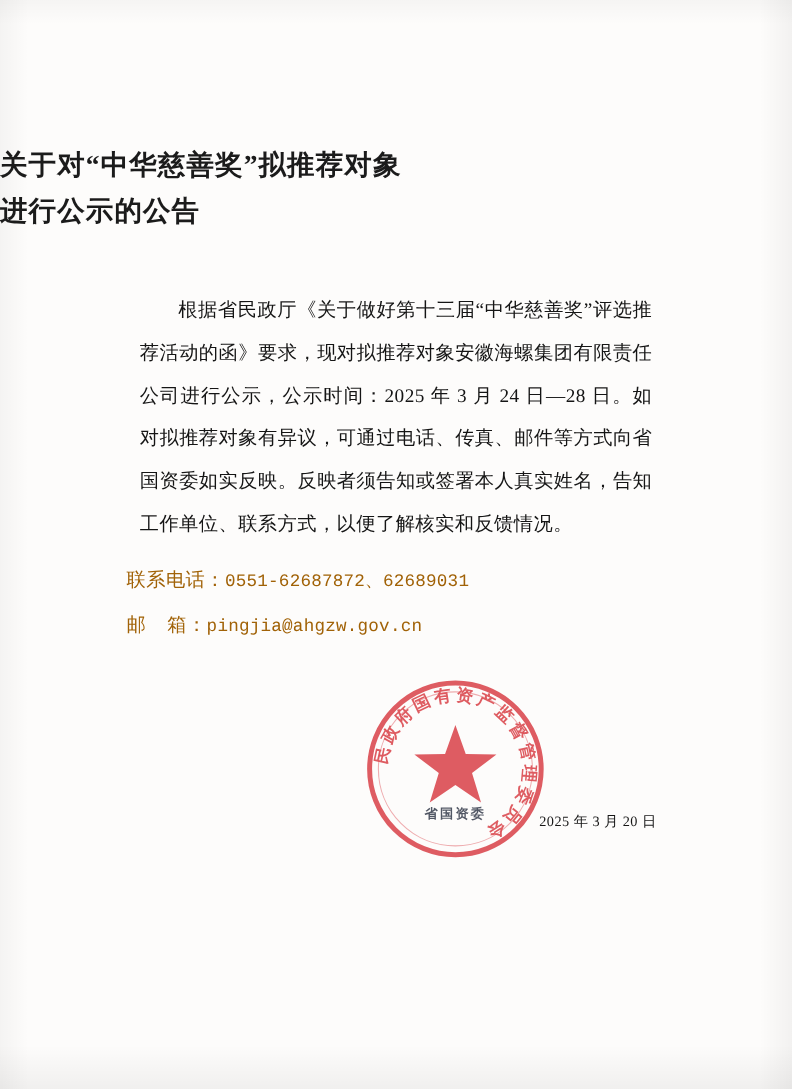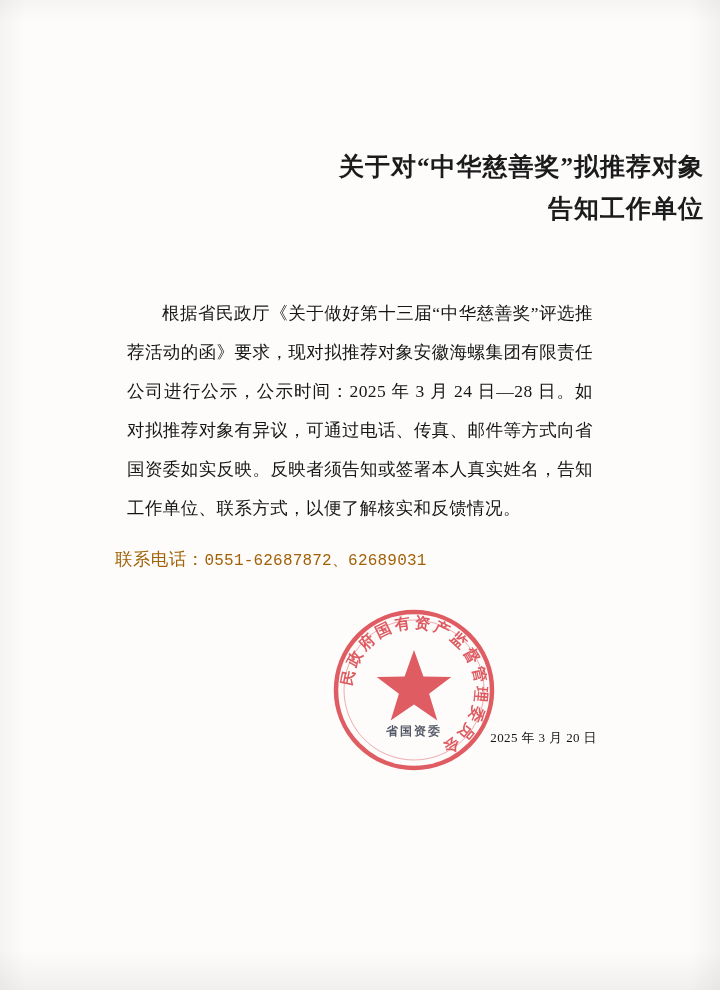--- a/index.html
+++ b/index.html
@@ -34,23 +34,23 @@
     pointer-events: none;
   }
   .doc-body {
     position: absolute;
     left: 0;
     top: 0;
     width: 720px;
     padding: 0;
   }
   .title {
-    margin: 16px;
+    margin: 0;
     padding-top: 130px;
-    text-align: right;
+    text-align: left;
     font-size: 25px;
     font-weight: bold;
     line-height: 42px;
     letter-spacing: 1px;
     color: #1b1b1b;
   }
   .title-line {
     display: block;
   }
   .content {
@@ -125,28 +125,29 @@
   }
 </style>
 </head>
 <body>
 
 <div class="page">
   <div class="doc-body">
 
     <h1 class="title">
       <span class="title-line">关于对“中华慈善奖”拟推荐对象</span>
-      <span class="title-line">告知工作单位</span>
+      <span class="title-line">进行公示的公告</span>
     </h1>
 
     <div class="content">
       <p class="para">根据省民政厅《关于做好第十三届“中华慈善奖”评选推荐活动的函》要求，现对拟推荐对象安徽海螺集团有限责任公司进行公示，公示时间：2025 年 3 月 24 日—28 日。如对拟推荐对象有异议，可通过电话、传真、邮件等方式向省国资委如实反映。反映者须告知或签署本人真实姓名，告知工作单位、联系方式，以便了解核实和反馈情况。</p>
 
       <p class="contact-line"><span>联系电话：</span><span class="mono-val">0551-62687872、62689031</span></p>
 
+      <p class="contact-line"><span>邮    箱：</span><span class="mono-val">pingjia@ahgzw.gov.cn</span></p>
     </div>
 
     <div class="sign-block">
 
       <div class="seal">
         <svg width="168" height="168" viewBox="0 0 168 168" aria-hidden="true">
           <defs>
             <path id="sealArc" d="M 84,84 m -62,0 a 62,62 0 1,1 124,0 a 62,62 0 1,1 -124,0"></path>
           </defs>
           <circle cx="84" cy="84" r="78" fill="none" stroke="#d4242c" stroke-width="4.5" opacity="0.9"></circle>

